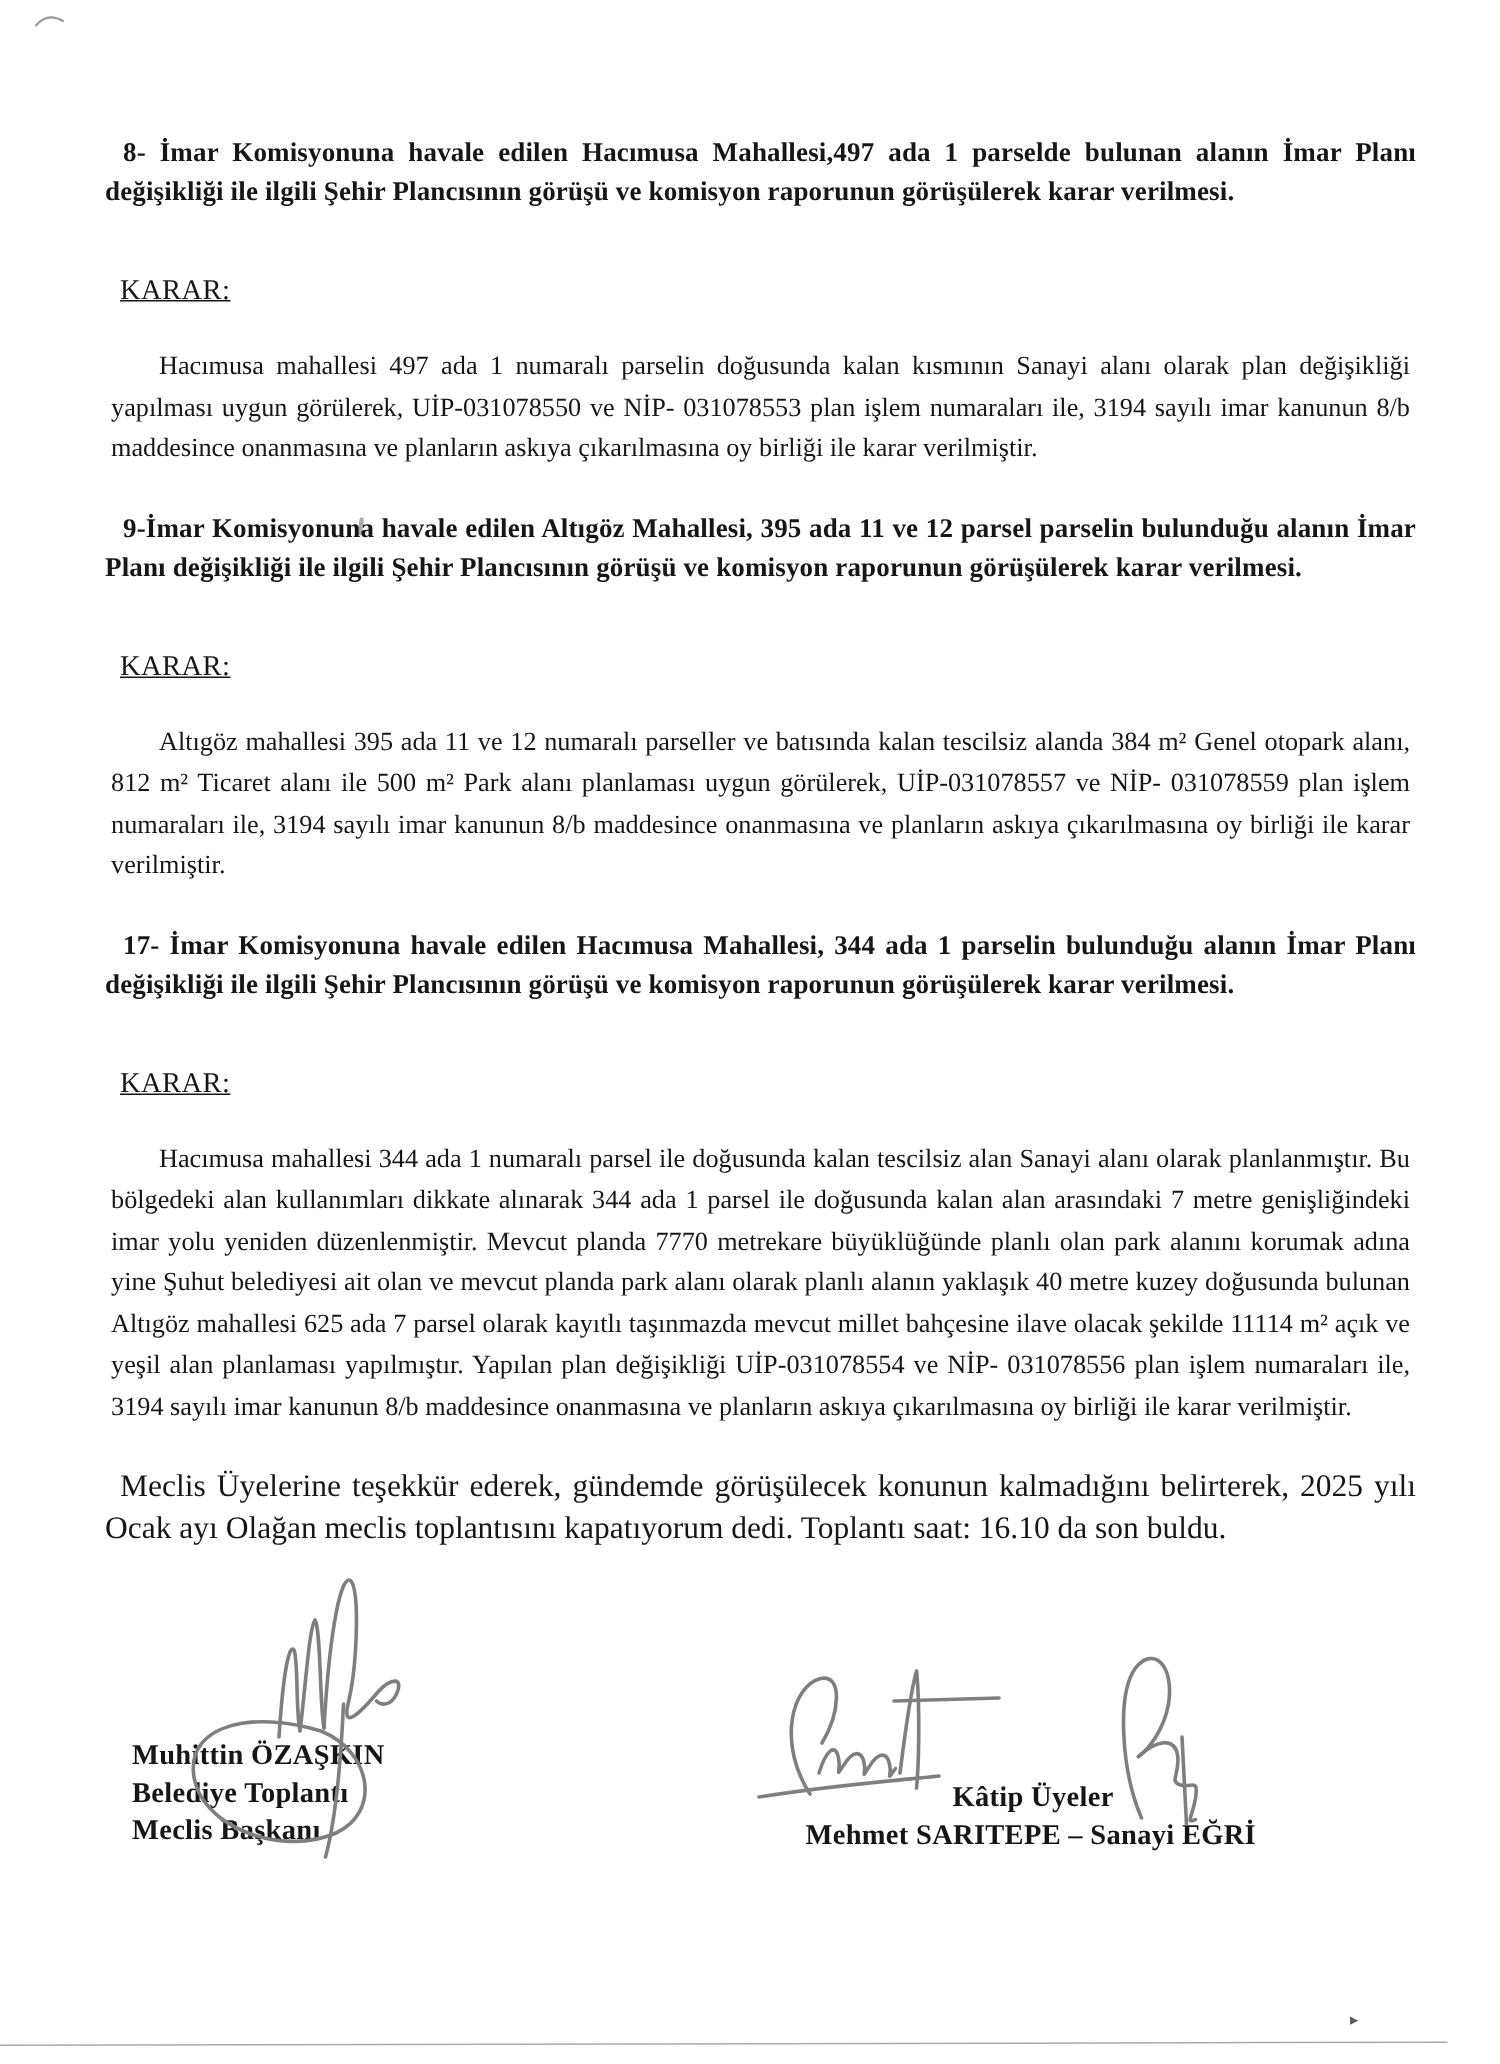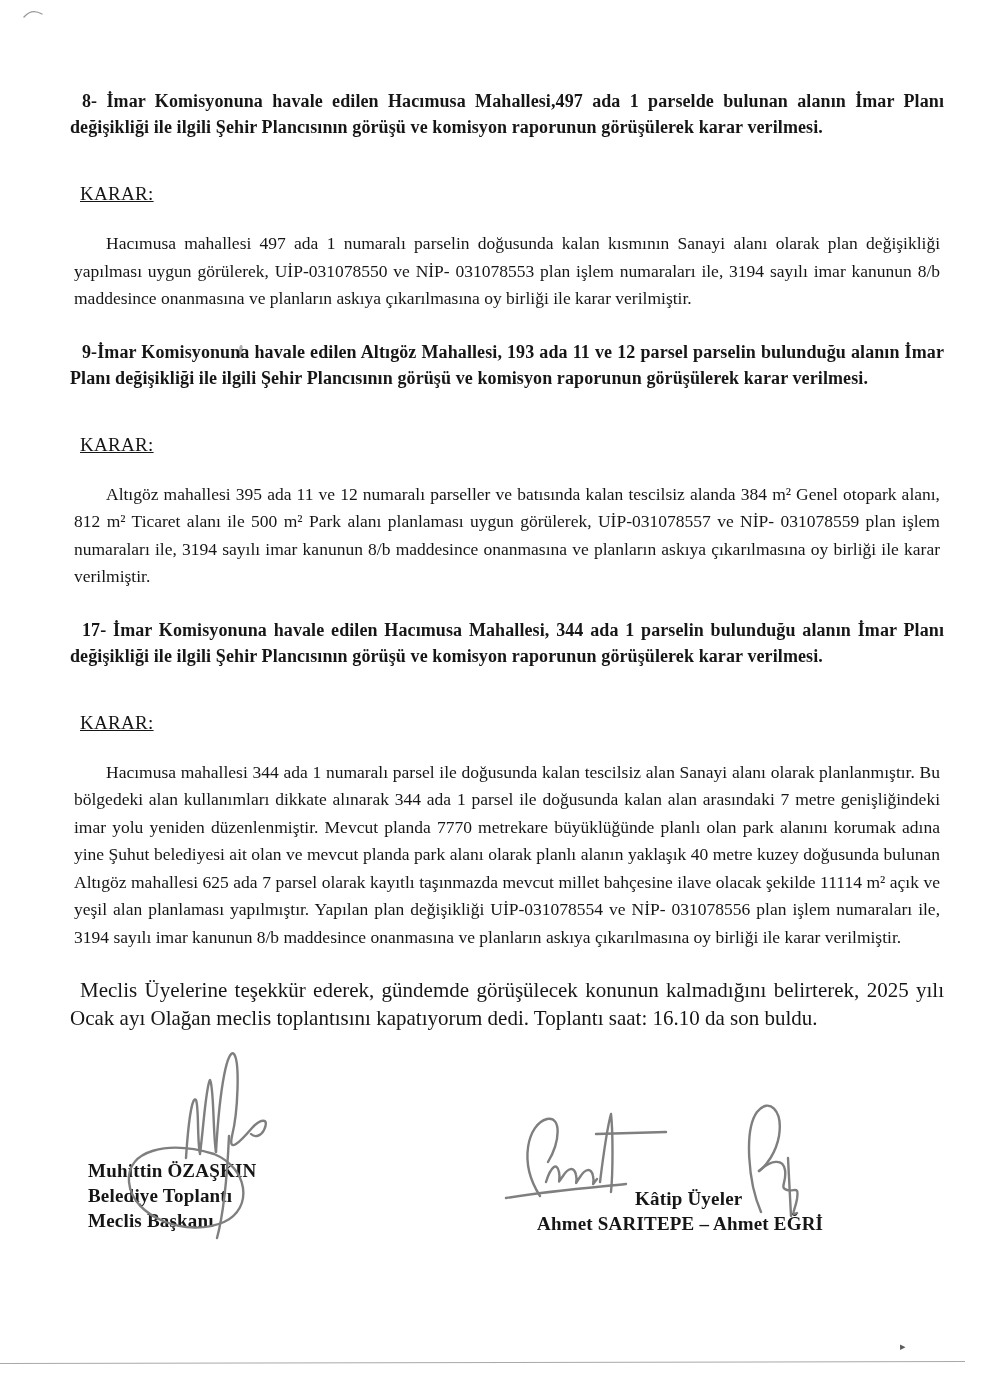--- a/index.html
+++ b/index.html
@@ -138,21 +138,21 @@
 
   <div class="content">
 
     <section class="section">
       <p class="item-heading">8- İmar Komisyonuna havale edilen Hacımusa Mahallesi,497 ada 1 parselde bulunan alanın İmar Planı değişikliği ile ilgili Şehir Plancısının görüşü ve komisyon raporunun görüşülerek karar verilmesi.</p><br>
       <span class="karar">KARAR:</span>
       <p class="item-body">Hacımusa mahallesi 497 ada 1 numaralı parselin doğusunda kalan kısmının Sanayi alanı olarak plan değişikliği yapılması uygun görülerek, UİP-031078550 ve NİP- 031078553 plan işlem numaraları ile, 3194 sayılı imar kanunun 8/b maddesince onanmasına ve planların askıya çıkarılmasına oy birliği ile karar verilmiştir.</p>
     </section>
 
     <section class="section">
-      <p class="item-heading">9-İmar Komisyonuna havale edilen Altıgöz Mahallesi, 193 ada 11 ve 12 parsel parselin bulunduğu alanın İmar Planı değişikliği ile ilgili Şehir Plancısının görüşü ve komisyon raporunun görüşülerek karar verilmesi.</p><br>
+      <p class="item-heading">9-İmar Komisyonuna havale edilen Altıgöz Mahallesi, 395 ada 11 ve 12 parsel parselin bulunduğu alanın İmar Planı değişikliği ile ilgili Şehir Plancısının görüşü ve komisyon raporunun görüşülerek karar verilmesi.</p><br>
       <span class="karar">KARAR:</span>
       <p class="item-body">Altıgöz mahallesi 395 ada 11 ve 12 numaralı parseller ve batısında kalan tescilsiz alanda 384 m² Genel otopark alanı, 812 m² Ticaret alanı ile 500 m² Park alanı planlaması uygun görülerek, UİP-031078557 ve NİP- 031078559 plan işlem numaraları ile, 3194 sayılı imar kanunun 8/b maddesince onanmasına ve planların askıya çıkarılmasına oy birliği ile karar verilmiştir.</p>
     </section>
 
     <section class="section">
       <p class="item-heading">17- İmar Komisyonuna havale edilen Hacımusa Mahallesi, 344 ada 1 parselin bulunduğu alanın İmar Planı değişikliği ile ilgili Şehir Plancısının görüşü ve komisyon raporunun görüşülerek karar verilmesi.</p><br>
       <span class="karar">KARAR:</span>
       <p class="item-body">Hacımusa mahallesi 344 ada 1 numaralı parsel ile doğusunda kalan tescilsiz alan Sanayi alanı olarak planlanmıştır. Bu bölgedeki alan kullanımları dikkate alınarak 344 ada 1 parsel ile doğusunda kalan alan arasındaki 7 metre genişliğindeki imar yolu yeniden düzenlenmiştir. Mevcut planda 7770 metrekare büyüklüğünde planlı olan park alanını korumak adına yine Şuhut belediyesi ait olan ve mevcut planda park alanı olarak planlı alanın yaklaşık 40 metre kuzey doğusunda bulunan Altıgöz mahallesi 625 ada 7 parsel olarak kayıtlı taşınmazda mevcut millet bahçesine ilave olacak şekilde 11114 m² açık ve yeşil alan planlaması yapılmıştır. Yapılan plan değişikliği UİP-031078554 ve NİP- 031078556 plan işlem numaraları ile, 3194 sayılı imar kanunun 8/b maddesince onanmasına ve planların askıya çıkarılmasına oy birliği ile karar verilmiştir.</p>
     </section>
 
@@ -162,21 +162,21 @@
   <div class="signatures">
 
     <div class="sig-left">
       <div>Muhittin ÖZAŞKIN</div>
       <div>Belediye Toplantı</div>
       <div>Meclis Başkanı</div>
     </div>
 
     <div class="sig-right">
       <div class="role">Kâtip Üyeler</div>
-      <div>Ahmet SARITEPE – Ahmet EĞRİ</div>
+      <div>Mehmet SARITEPE – Sanayi EĞRİ</div>
     </div>
 
     <svg class="sig-ink" viewBox="0 0 1000 300">
       <g fill="none" stroke="#7f7f7f" stroke-width="2.4" stroke-linecap="round" stroke-linejoin="round">
 
         <path d="M186 118 C189 72, 193 56, 196 60 C199 67, 197 100, 200 114 C204 82, 206 46, 210 40 C214 46, 213 96, 216 112"></path>
         <path d="M216 112 C220 42, 228 8, 234 14 C240 22, 238 72, 232 96 C228 114, 240 102, 252 88 C260 79, 270 77, 264 90 C261 96, 255 98, 251 94"></path>
 
         <path d="M214 114 C168 100, 126 110, 129 142 C132 178, 188 198, 224 182 C254 168, 248 128, 214 114"></path>
         <path d="M229 96 C227 140, 223 176, 217 198"></path>

